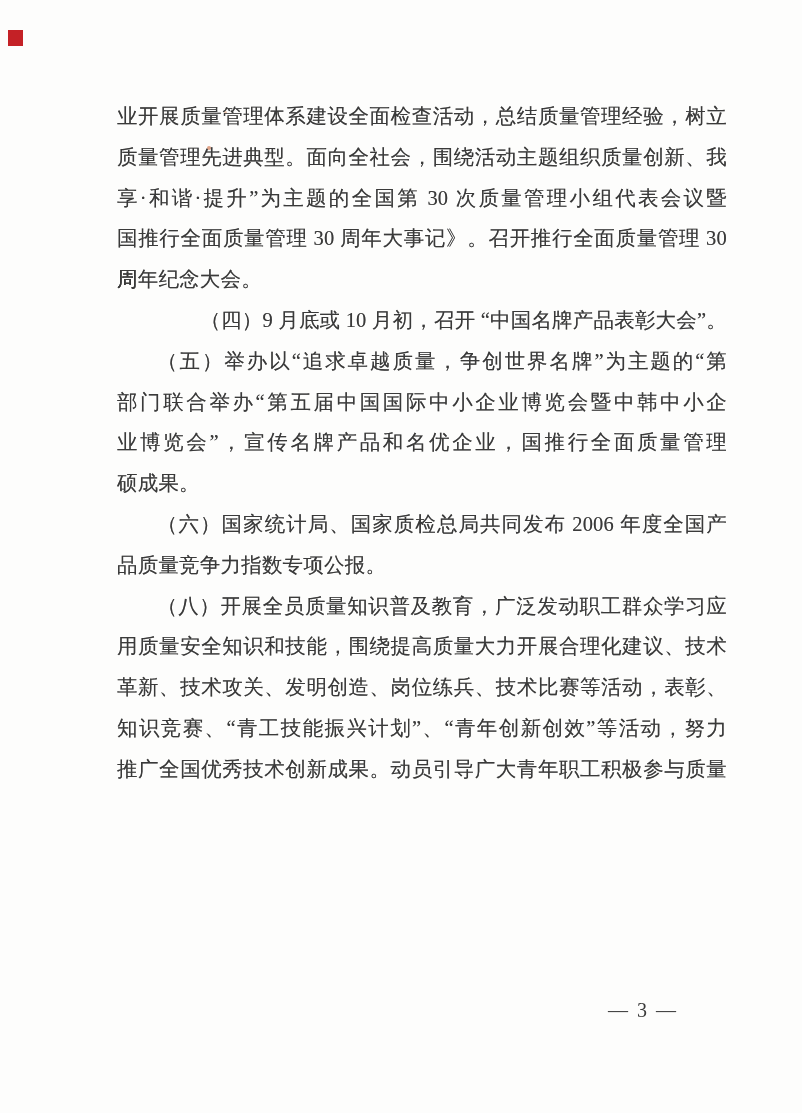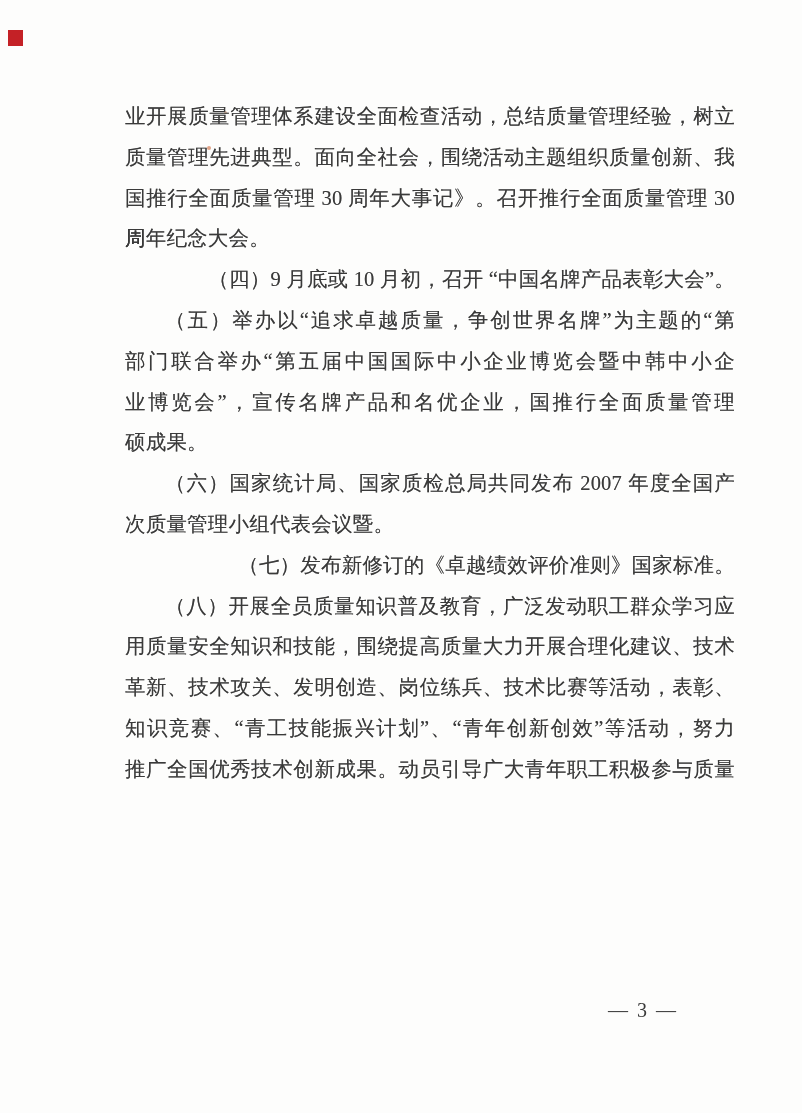--- a/index.html
+++ b/index.html
@@ -36,21 +36,21 @@
   
   .speck {
     position: absolute;
     border-radius: 50%;
   }
   .speck-1 { left: 207px; top: 146px; width: 4px; height: 4px; background: rgba(200,90,40,.55); }
   .speck-2 { left: 224px; top: 111px; width: 3px; height: 3px; background: rgba(210,120,60,.4); }
 
   .text-block {
     position: absolute;
-    left: 125px;
+    left: 117px;
     top: 96px;
     width: 610px;
   }
 
   .line {
     font-size: 20.5px;
     line-height: 40.8px;
     height: 40.8px;
     white-space: nowrap;
     color: var(--ink);
@@ -86,30 +86,30 @@
 
   <div class="stamp-mark"></div>
 
   <div class="speck speck-1"></div>
   <div class="speck speck-2"></div>
 
   <div class="text-block">
 
   <div class="line fill">业开展质量管理体系建设全面检查活动，总结质量管理经验，树立</div>
       <div class="line fill">质量管理先进典型。面向全社会，围绕活动主题组织质量创新、我</div>
+      <div class="line fill">享·和谐·提升”为主题的全国第 30 次质量管理小组代表会议暨</div>
       <div class="line fill">国推行全面质量管理 30 周年大事记》。召开推行全面质量管理 30 周</div>
       <div class="line">周年纪念大会。</div>
       <div class="line indent">（四）9 月底或 10 月初，召开 “中国名牌产品表彰大会”。</div>
       <div class="line fill indent">（五）举办以“追求卓越质量，争创世界名牌”为主题的“第</div>
       <div class="line fill">部门联合举办“第五届中国国际中小企业博览会暨中韩中小企</div>
       <div class="line fill">业博览会”，宣传名牌产品和名优企业，国推行全面质量管理</div>
       <div class="line">硕成果。</div>
-      <div class="line fill indent">（六）国家统计局、国家质检总局共同发布 2007 年度全国产</div>
-      <div class="line">次质量管理小组代表会议暨。</div>
-      <div class="line indent">（七）发布新修订的《卓越绩效评价准则》国家标准。</div>
+      <div class="line fill indent">（六）国家统计局、国家质检总局共同发布 2006 年度全国产</div>
+      <div class="line">品质量竞争力指数专项公报。</div>
       <div class="line fill indent">（八）开展全员质量知识普及教育，广泛发动职工群众学习应</div>
       <div class="line fill">用质量安全知识和技能，围绕提高质量大力开展合理化建议、技术</div>
       <div class="line fill">革新、技术攻关、发明创造、岗位练兵、技术比赛等活动，表彰、</div>
       <div class="line fill">知识竞赛、“青工技能振兴计划”、“青年创新创效”等活动，努力</div>
       <div class="line fill">推广全国优秀技术创新成果。动员引导广大青年职工积极参与质量</div>
     </div>
 
   <div class="page-number">— 3 —</div>
 
 </div>

